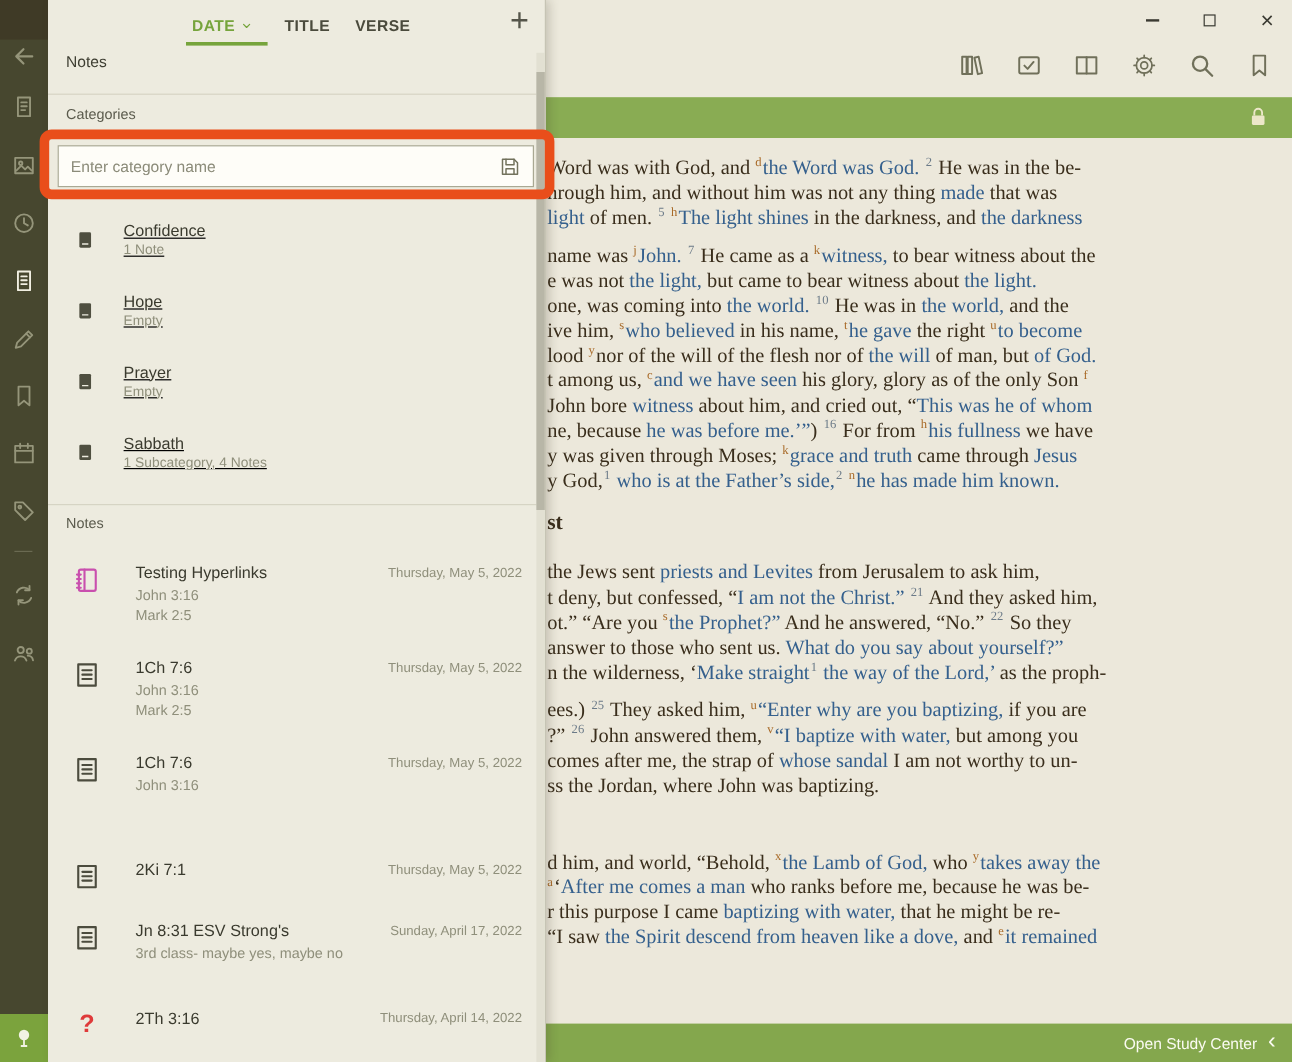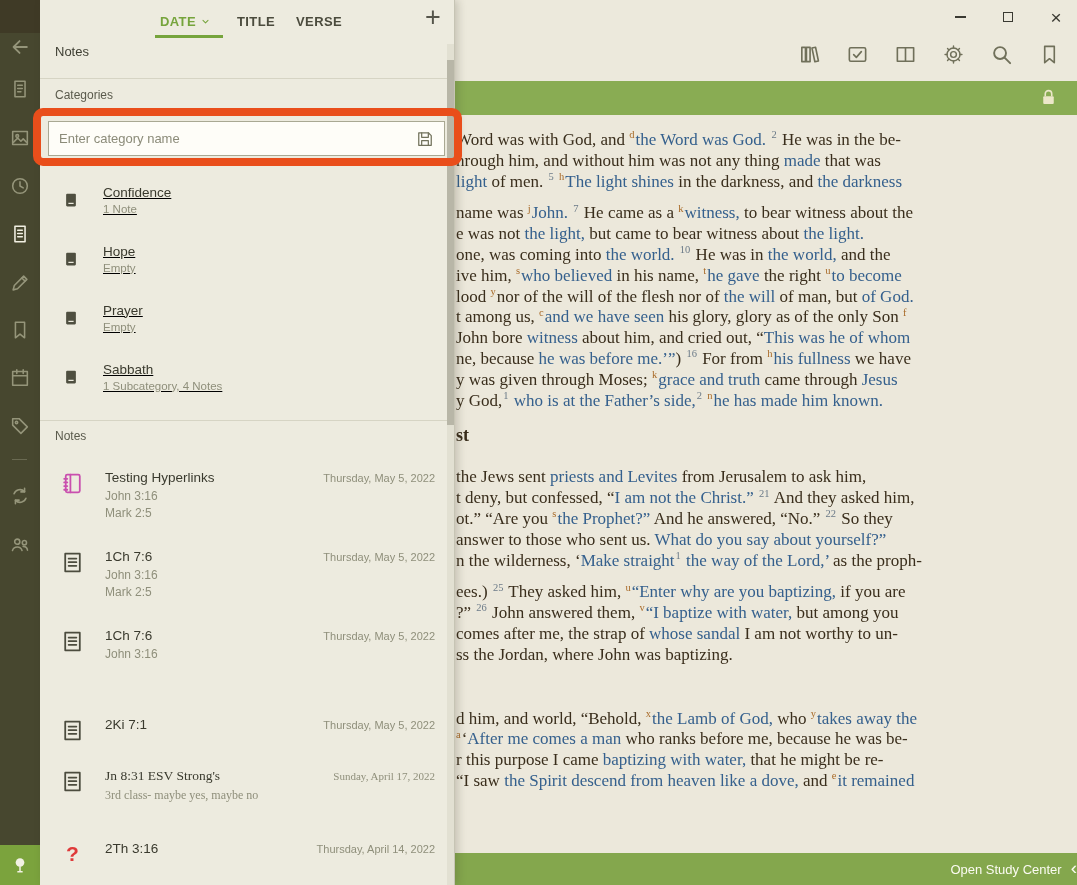--- a/index.html
+++ b/index.html
@@ -13,21 +13,21 @@
   .win-controls>span{width:18px;height:18px;display:flex;align-items:center;justify-content:center;color:#3a3a32;cursor:default;}
   .minbar{width:11px;height:1.6px;background:#3a3a32;display:inline-block;}
   .maxbox{width:10px;height:10px;border:1.5px solid #3a3a32;display:inline-block;}
   .closex{font-size:19px;line-height:1;}
   .toolbar{position:absolute;top:43px;right:16px;display:flex;gap:25px;}
   .tb-icon{width:23px;height:23px;color:#70705a;}
   .icn svg{display:block;width:100%;height:100%;}
   .green-bar{position:absolute;left:40px;right:0;top:81px;height:34px;background:var(--bar-green,#89ac53);}
   .lock{position:absolute;right:18px;top:6px;width:21px;height:21px;color:#ece7c9;}
   .bottom-bar{position:absolute;left:40px;right:0;bottom:0;height:32px;background:var(--bar-green-dark,#84a74d);
-      display:flex;align-items:center;justify-content:flex-end;color:#fbfbf2;font-size:13px;text-align:center;}
+      display:flex;align-items:center;justify-content:flex-end;padding-right:14px;color:#fbfbf2;font-size:13px;text-align:center;}
   .bottom-bar .chev{margin-left:9px;font-size:19px;line-height:0;position:relative;top:-1px;}
 
   
   .bible{position:absolute;left:455px;right:0;top:115px;bottom:32px;overflow:hidden;
       font-family:"Liberation Serif",serif;font-size:17px;color:var(--text-dark,#3a2e1c);padding:15px 60px 0 1px;}
   .line{height:20.8px;line-height:20.8px;white-space:nowrap;}
   .seg-b{color:var(--text-blue,#35608d);}
   .bible sup{font-size:10.5px;line-height:0;}
   .seg-s{color:var(--crossref-orange,#a86a28);margin:0 1px 0 0;}
   .seg-v{color:var(--versenum-gray,#6b7a88);margin:0 1px;font-size:11px;}
@@ -69,25 +69,25 @@
   .cats{position:absolute;left:0;right:7px;top:170px;}
   .cat-row{height:59px;display:flex;align-items:center;padding-left:22px;text-decoration:underline;}
   .cat-icn{width:18px;height:20px;color:#4f4f40;flex:0 0 auto;}
   .cat-txt{margin-left:23px;}
   .cat-name{font-size:13.5px;color:#3a3a2e;}
   .cat-sub{font-size:11.5px;color:#8f8f7b;margin-top:3px;}
   .notes-list{position:absolute;left:0;right:7px;top:454px;bottom:0;overflow:hidden;}
   .note-row{position:relative;display:flex;padding:16px 20px 0 20px;}
   .note-row:nth-child(1){height:79px;} .note-row:nth-child(2){height:79px;}
   .note-row:nth-child(3){height:89px;} .note-row:nth-child(4){height:51px;}
-  .note-row:nth-child(5){height:73px;font-family:Liberation Serif, serif;} .note-row:nth-child(6){height:70px;}
+  .note-row:nth-child(5){height:73px;} .note-row:nth-child(6){height:70px;}
   .note-icn{width:25px;height:25px;color:#4c4c3e;flex:0 0 auto;margin-top:1px;}
   .note-icn[data-name="journal-pink-icon"]{color:var(--note-pink,#c94fae);}
   .qmark{font:700 21px "Liberation Sans",sans-serif;color:var(--question-red,#df3a3a);display:block;text-align:center;}
-  .note-txt{margin-left:20px;}
+  .note-txt{margin-left:28px;}
   .note-title{font-size:13.5px;color:#3a3a2e;}
   .note-ref{font-size:12px;color:#8f8f7b;margin-top:5px;line-height:12px;}
   .note-date{position:absolute;right:12px;top:18px;font-size:11px;color:#8f8f7b;}
   .scroll{position:absolute;right:0;top:44px;bottom:0;width:7px;background:#e2e0d2;}
   .thumb{position:absolute;right:0;top:16px;width:7px;height:365px;background:#b8b6a7;}
 
   
   .annotation{position:absolute;left:33px;top:108px;width:429px;height:58px;
       border:8px solid var(--annotation-orange,#e94e1b);border-radius:10px;z-index:60;pointer-events:none;}
 </style>

